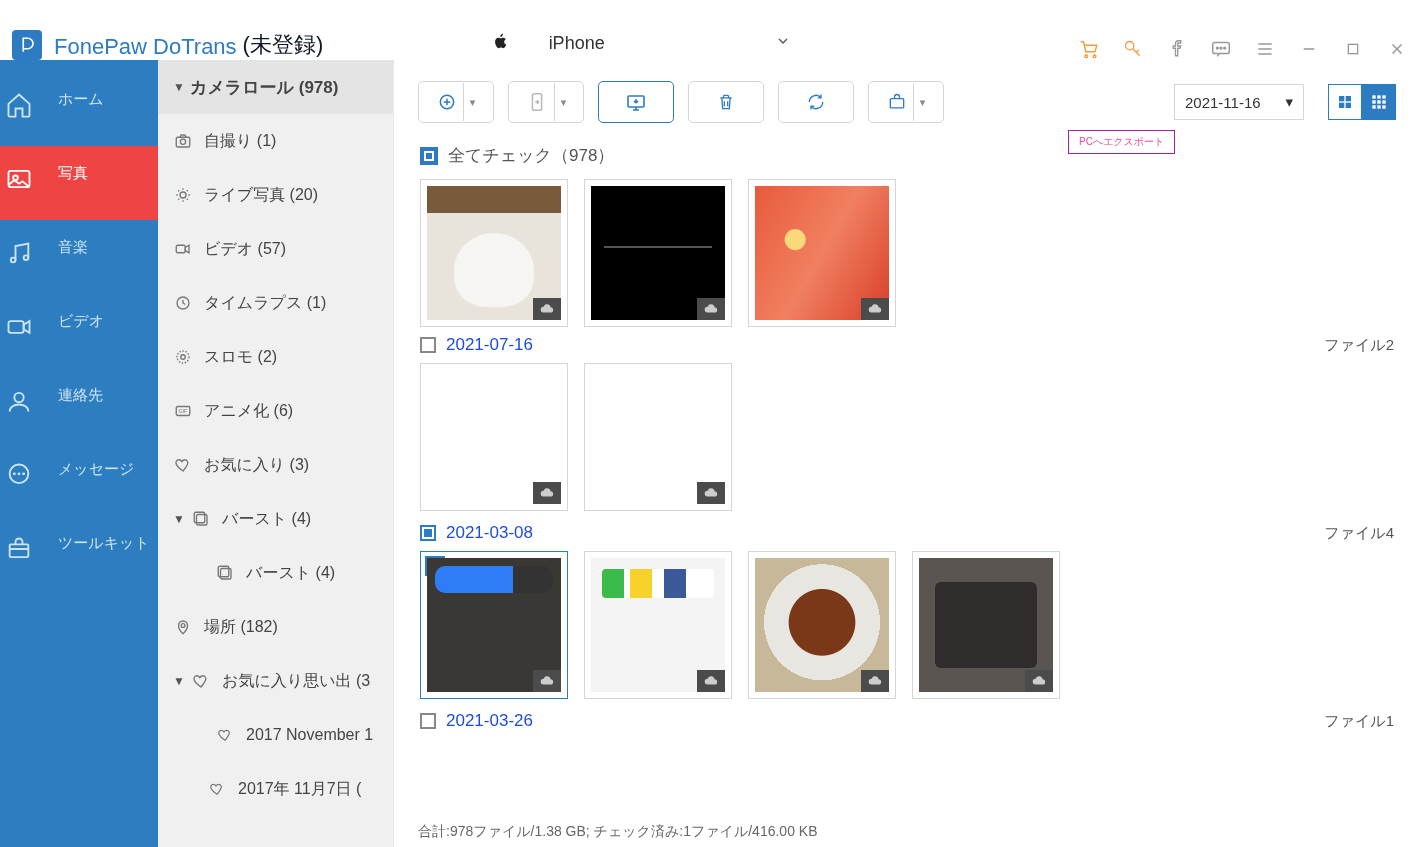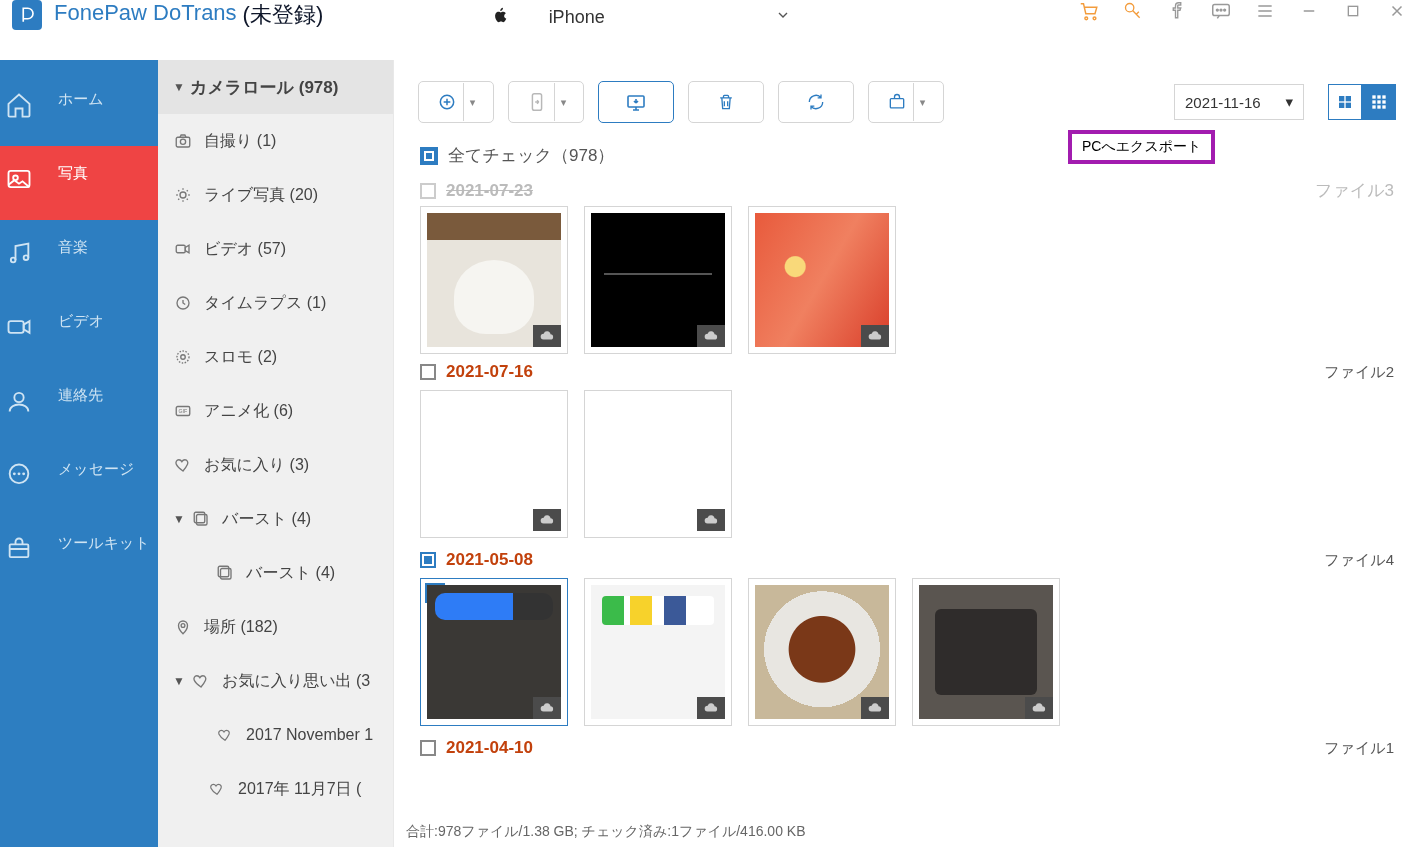--- a/index.html
+++ b/index.html
@@ -1,19 +1,19 @@
 <!DOCTYPE html>
 <html><head>
 <meta charset="utf-8">
 <style>
 * { margin:0; padding:0; box-sizing:border-box; font-family:"Segoe UI","Meiryo",Arial,sans-serif; }
 body { width:1420px; height:847px; overflow:hidden; background:#fff; }
 
 
-.titlebar { height:60px; display:flex; align-items:flex-start; padding:0 12px; }
+.titlebar { height:60px; display:flex; align-items:flex-end; padding:0 12px; }
 .logo { width:30px; height:30px; background:#2D7CC1; border-radius:4px; display:flex; align-items:center; justify-content:center; margin-right:12px; }
 .logo svg { width:18px; height:18px; }
 .appname { color:#2D7CC1; font-size:22px; font-weight:400; }
 .regstate { color:#0f172a; font-size:22px; margin-left:6px; }
 .device-sel { margin-left:auto; margin-right:auto; display:flex; align-items:center; width:300px; height:34px; position:relative; left:-60px; }
 .device-sel .apple { margin-right:12px; }
 .device-sel .name { font-size:18px; color:#333; flex:1;margin-left:28px; }
 .device-sel .chev { color:#555; }
 .titlectrls { display:flex; gap:22px; align-items:center; color:#888; }
 .titlectrls .ic { width:22px; height:22px; display:flex; align-items:center; justify-content:center; cursor:pointer; }
@@ -46,43 +46,43 @@
 .tbtn.active { border-color:#2D7CC1; }
 .tbtn .split { width:1px; height:38px; background:#D5D5D5; margin:0 6px; }
 .tbtn .sm { font-size:11px; color:#888; }
 .tool-spacer { flex:1; }
 .datepick { height:36px; width:130px; border:1px solid #D5D5D5; display:flex; align-items:center; padding:0 10px; font-size:15px; color:#333; cursor:pointer; justify-content:space-between; }
 .viewtoggle { display:flex; margin-left:10px; }
 .viewtoggle .vt { width:34px; height:36px; display:flex; align-items:center; justify-content:center; border:1px solid #2D7CC1; cursor:pointer; }
 .viewtoggle .vt.a { background:#fff; color:#2D7CC1; }
 .viewtoggle .vt.b { background:#2D7CC1; color:#fff; }
 
-.tooltip { position:absolute; left:674px; top:70px; background:#fff; border:4px solid #a21caf; padding:4px 10px; font-size:14px; color:#000000; z-index:10; }
+.tooltip { position:absolute; left:674px; top:70px; background:#fff; border:1px solid #a21caf; padding:4px 10px; font-size:10px; color:#ec4899; z-index:10; }
 
 .checkall { padding:0 26px 12px 26px; display:flex; align-items:center; color:#555; font-size:17px; }
 .checkall .cbx { width:18px; height:18px; border:2px solid #2D7CC1; background:#2D7CC1; margin-right:10px; position:relative; }
 .checkall .cbx::after { content:''; position:absolute; left:3px; top:3px; right:3px; bottom:3px; background:#fff; }
 .checkall .cbx.semi::after { background:#2D7CC1; left:2px; top:2px; right:2px; bottom:2px; border:2px solid #fff; }
 
 .gallery { flex:1; overflow-y:auto; padding:0 26px; }
 .dategroup { margin-bottom:12px; }
 .dghead { display:flex; align-items:center; margin:8px 0; }
 .dghead .cbx { width:16px; height:16px; border:2px solid #888; margin-right:10px; }
 .dghead .cbx.semi { border-color:#2D7CC1; position:relative; }
 .dghead .cbx.semi::after { content:''; position:absolute; left:2px; top:2px; right:2px; bottom:2px; background:#2D7CC1; }
-.dghead .d { font-weight:700; font-size:17px; color:#c2410c; }
+.dghead .d { font-weight:400; font-size:17px; color:#1d4ed8; }
 .dghead .fc { margin-left:auto; font-size:15px; color:#555; }
 .thumbs { display:flex; gap:16px; flex-wrap:wrap; }
 .thumb { width:148px; height:148px; border:1px solid #D5D5D5; padding:6px; position:relative; background:#fff; cursor:pointer; }
 .thumb.sel { border-color:#2D7CC1; }
 .thumb .img { width:100%; height:100%; }
 .thumb .cloud { position:absolute; right:6px; bottom:6px; width:28px; height:22px; background:#4B4B4B; display:flex; align-items:center; justify-content:center; }
 .thumb .chk { position:absolute; left:4px; top:4px; width:20px; height:20px; border:2px solid #2D7CC1; background:#fff; display:flex; align-items:center; justify-content:center; color:#2D7CC1; font-size:14px; }
 
-.status { height:28px; padding:4px 12px; font-size:14px; color:#666; }
+.status { height:28px; padding:4px 24px; font-size:14px; color:#666; }
 
 
 .fill-dog { background:linear-gradient(#7A5A3C 0 20%,#E8E4DC 20% 100%); position:relative; }
 .fill-dog::after { content:''; position:absolute; left:20%; top:35%; width:60%; height:55%; background:#F6F5F1; border-radius:50% 50% 40% 40%; }
 .fill-black { background:#000; position:relative; }
 .fill-black::after { content:''; position:absolute; left:10%; top:45%; right:10%; height:2px; background:#555; }
 .fill-coral { background:radial-gradient(circle at 30% 40%,#F9D97A 0 8%,transparent 9%),linear-gradient(120deg,#E85A3C,#F08060,#D93E2A); }
 .fill-white { background:#fff; }
 .fill-cc { background:#3A3835; position:relative; }
 .fill-cc::before { content:''; position:absolute; left:6%; top:6%; right:6%; height:20%; background:linear-gradient(90deg,#2E7CF6 33%,#2E7CF6 33% 66%,#333 66%); border-radius:10px; }
@@ -444,25 +444,20 @@
 
     <div class="tooltip">PCへエクスポート</div>
 
     <div class="checkall">
       <span class="cbx semi"></span>
       <span>全てチェック（978）</span>
     </div>
 
     <div class="gallery">
 
-      <div class="cutoff">
-        <span class="cbx"></span>
-        <span class="d" style="text-decoration:line-through;color:#bbb;font-weight:600;">2021-07-23</span>
-        <span style="margin-left:auto;color:#bbb;">ファイル3</span>
-      </div>
       <div class="thumbs">
         <div class="thumb">
             <div class="img fill-dog"></div>
             <div class="cloud">
               <svg width="18" height="14" viewBox="0 0 24 24" fill="#ccc">
                 <path d="M6 18a5 5 0 0 1 .3-10A6 6 0 0 1 18 9a4 4 0 0 1 0 9z"></path>
               </svg>
             </div>
           </div>
         <div class="thumb">
@@ -505,21 +500,21 @@
                   <path d="M6 18a5 5 0 0 1 .3-10A6 6 0 0 1 18 9a4 4 0 0 1 0 9z"></path>
                 </svg>
               </div>
             </div>
         </div>
       </div>
 
       <div class="dategroup">
         <div class="dghead">
             <span class="cbx semi"></span>
-            <span class="d">2021-05-08</span>
+            <span class="d">2021-03-08</span>
             <span class="fc">ファイル4</span>
           </div>
         <div class="thumbs">
           <div class="thumb sel">
               <div class="chk">✓</div>
               <div class="img fill-cc"></div>
               <div class="cloud">
                 <svg width="18" height="14" viewBox="0 0 24 24" fill="#ccc">
                   <path d="M6 18a5 5 0 0 1 .3-10A6 6 0 0 1 18 9a4 4 0 0 1 0 9z"></path>
                 </svg>
@@ -548,21 +543,21 @@
                   <path d="M6 18a5 5 0 0 1 .3-10A6 6 0 0 1 18 9a4 4 0 0 1 0 9z"></path>
                 </svg>
               </div>
             </div>
         </div>
       </div>
 
       <div class="dategroup">
         <div class="dghead">
             <span class="cbx"></span>
-            <span class="d">2021-04-10</span>
+            <span class="d">2021-03-26</span>
             <span class="fc">ファイル1</span>
           </div>
       </div>
     </div>
 
     <div class="status">合計:978ファイル/1.38 GB; チェック済み:1ファイル/416.00 KB</div>
   </div>
 </div>
 
 </body></html>

